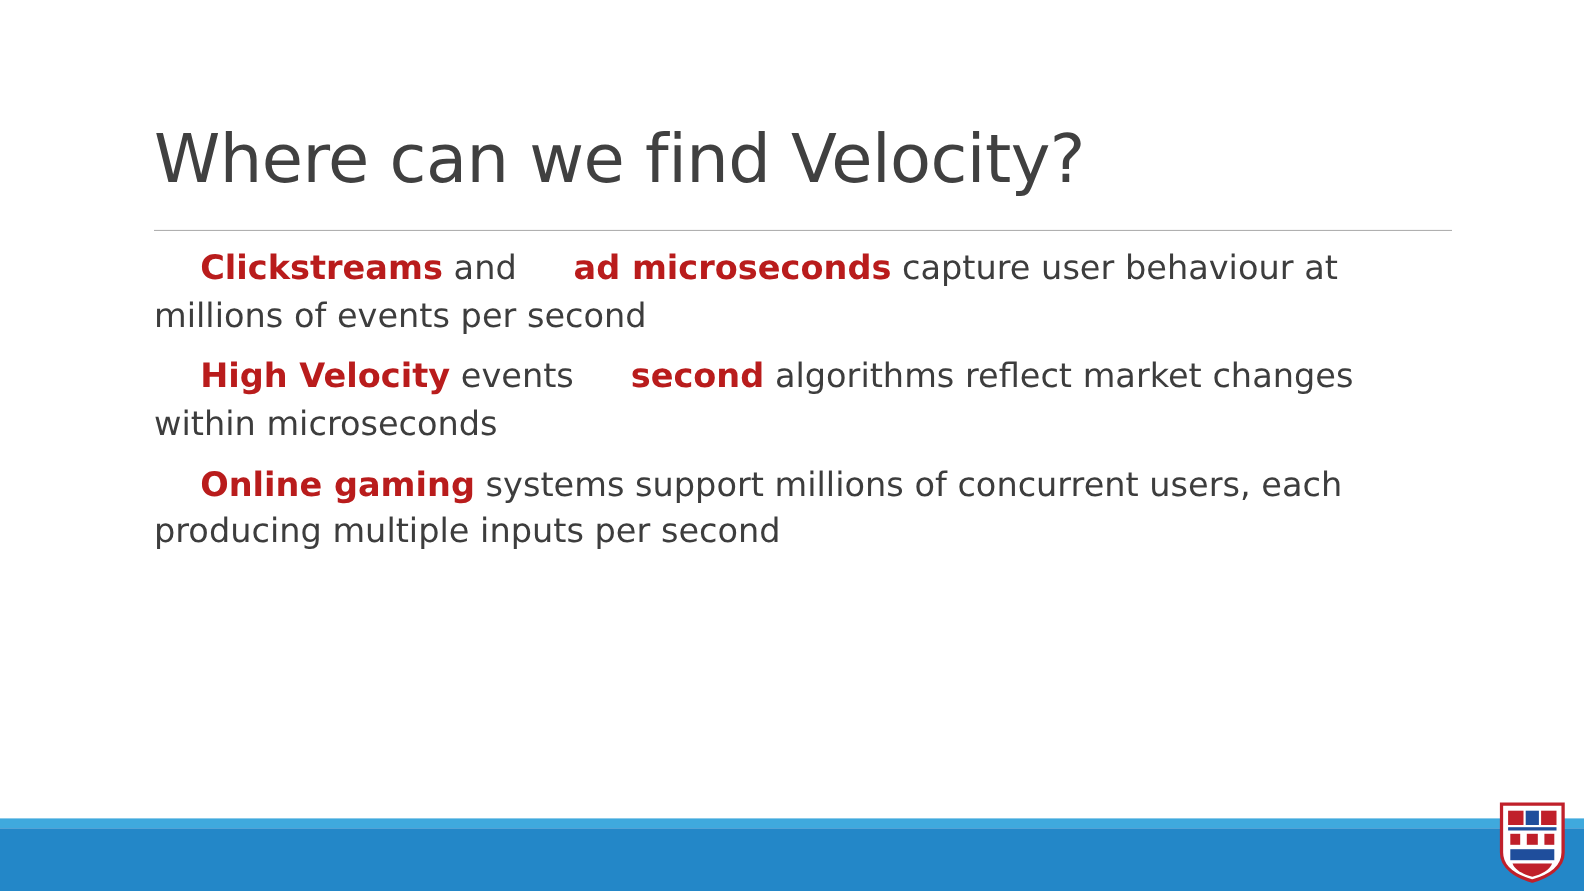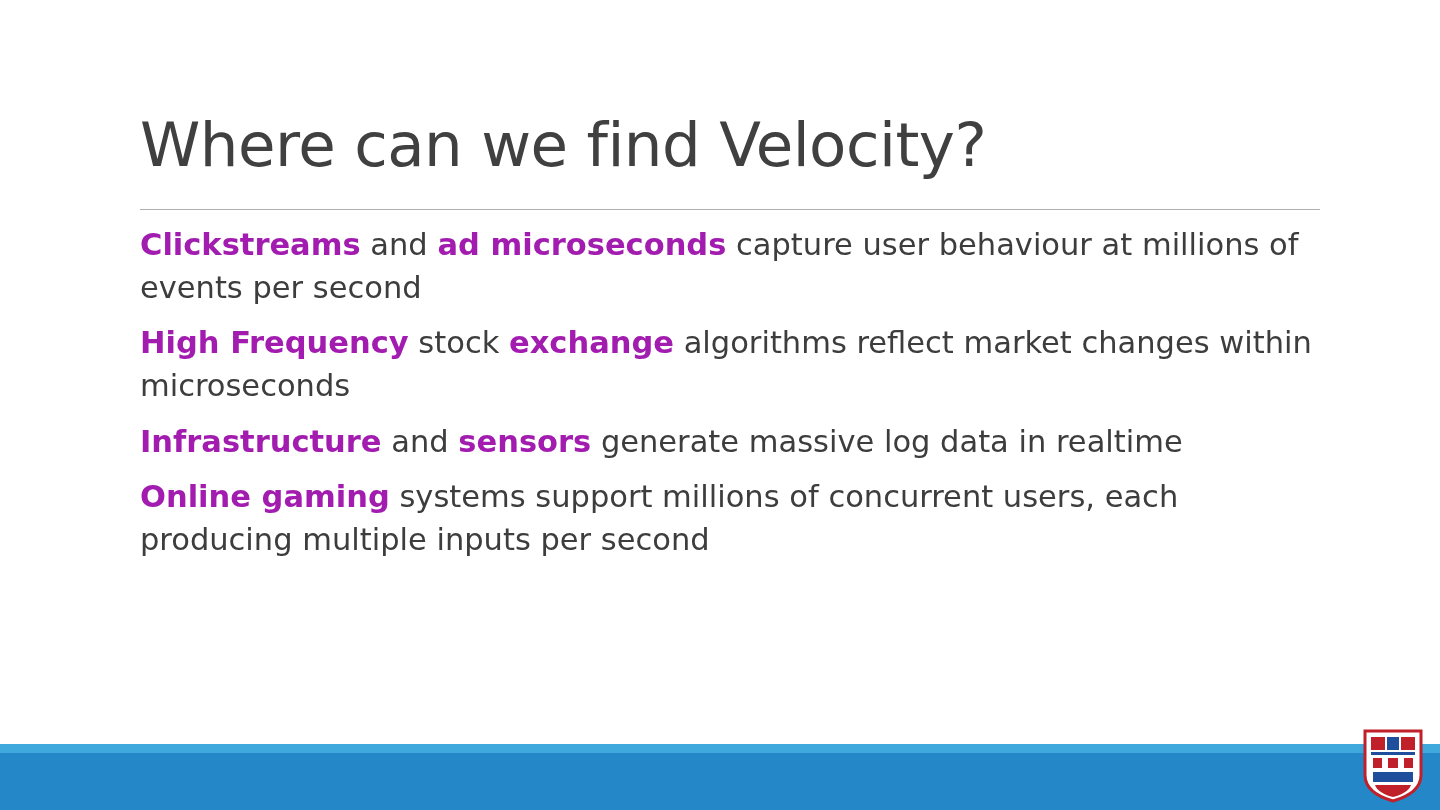--- a/index.html
+++ b/index.html
@@ -48,21 +48,22 @@
   }
   .para {
     color: #3d3d3d;
     font-size: 30.5px;
     line-height: 1.40;
     margin: 0 0 13px 0;
     font-weight: 400;
   }
   .para b {
     font-weight: 700;
-    color: #a21caf;
+    color: #b91c1c;
+    margin-left: 42px;
   }
   .footer-line-light {
     position: absolute;
     left: 0;
     top: 744px;
     width: 1440px;
     height: 9px;
     background: #3fa9dd;
   }
   .footer-bar {
@@ -85,22 +86,21 @@
 </head>
 <body>
 
 <div class="slide">
 
   <div class="title">Where can we find Velocity?</div>
   <div class="title-rule"></div>
 
   <div class="body-block" id="bullet-list">
       <p class="para"><b>Clickstreams</b><span> and </span><b>ad microseconds</b><span> capture user behaviour at millions of events per second</span></p>
-      <p class="para"><b>High Frequency</b><span> stock </span><b>exchange</b><span> algorithms reflect market changes within microseconds</span></p>
-      <p class="para"><b>Infrastructure</b><span> and </span><b>sensors</b><span> generate massive log data in realtime</span></p>
+      <p class="para"><b>High Velocity</b><span> events </span><b>second</b><span> algorithms reflect market changes within microseconds</span></p>
       <p class="para"><b>Online gaming</b><span> systems support millions of concurrent users, each producing multiple inputs per second</span></p>
     </div>
 
   <div class="footer-line-light"></div>
   <div class="footer-bar"></div>
 
   <div class="crest">
     <svg width="60" height="74" viewBox="0 0 60 74">
       <path d="M2 2 H58 V46 C58 60 44 68 30 72 C16 68 2 60 2 46 Z" fill="#ffffff" stroke="#c0202a" stroke-width="3"></path>
       <path d="M6 6 H54 V45 C54 57 42 64 30 68 C18 64 6 57 6 45 Z" fill="#ffffff"></path>

